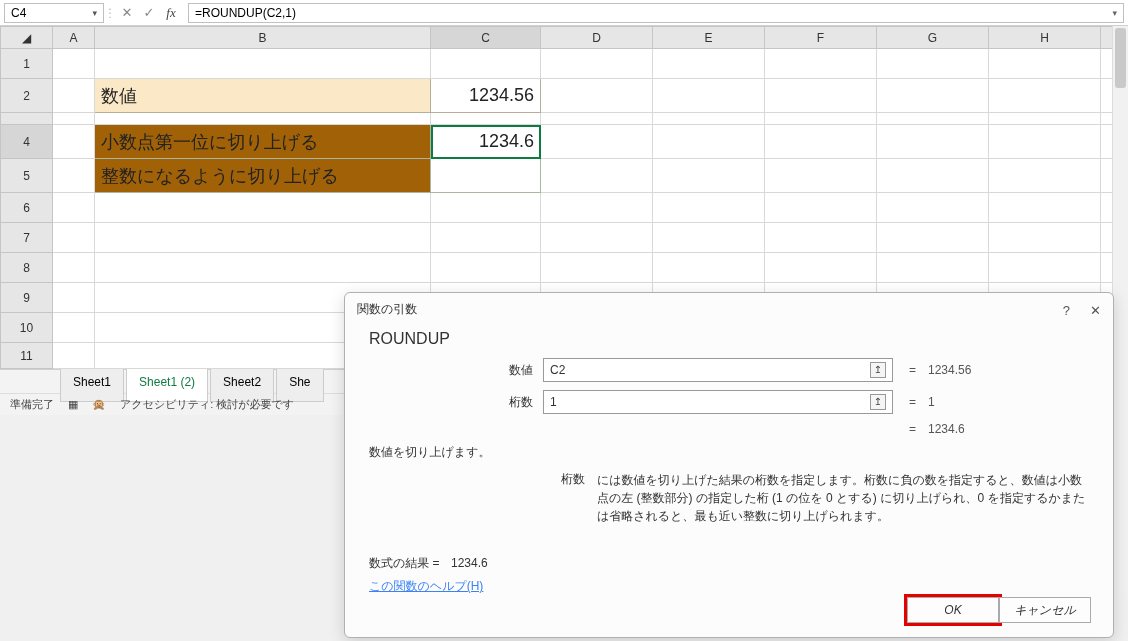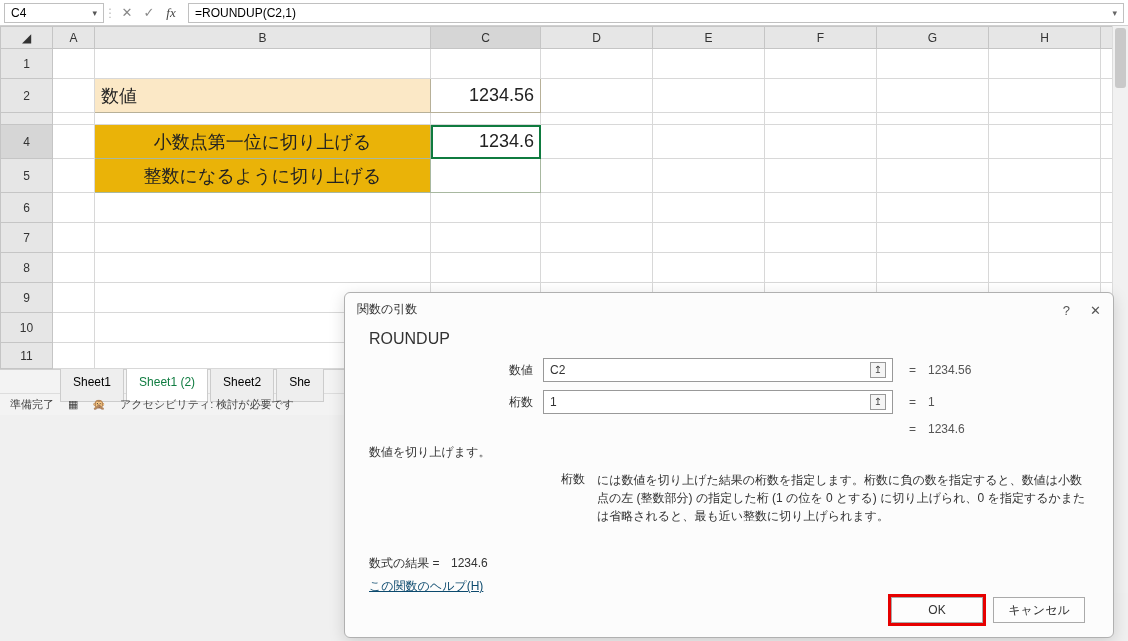--- a/index.html
+++ b/index.html
@@ -110,23 +110,22 @@
   .col-A { width: 42px; }
   .col-B { width: 336px; }
   .col-C { width: 110px; }
   .col-D, .col-E, .col-F, .col-G, .col-H { width: 112px; }
 
   .hdr-yellow {
     background: #fbe8c6;
     border: 1px solid #b7b098 !important;
   }
   .hdr-green {
-    background: #eab308;
+    background: #a16207;
     border: 1px solid #a8b8a0 !important;
-    text-align: center;
   }
   .val-right {
     text-align: right;
   }
   
   .rowhead.sel, .colhead th.sel {
     background: #d6d6d6;
   }
   
   td.active {
@@ -250,31 +249,31 @@
     padding-right: 12px;
   }
   .dlg-desc-detail .txt {
     flex: 1;
     line-height: 1.5;
   }
   .dlg-result {
     margin: 30px 0 6px 4px;
   }
   .dlg-help {
-    color: #0c4a6e;
+    color: #3b82f6;
     text-decoration: underline;
     cursor: pointer;
     margin-left: 4px;
   }
   .dlg-buttons {
     position: absolute;
-    right: 28px;
+    right: 22px;
     bottom: 14px;
     display: flex;
-    gap: 10px;
+    font-style: italic;
   }
   .dlg-btn {
     width: 92px;
     height: 26px;
     border: 1px solid #aaa;
     background: #fdfdfd;
     font-size: 12px;
     cursor: pointer;
     display: flex;
     align-items: center;

